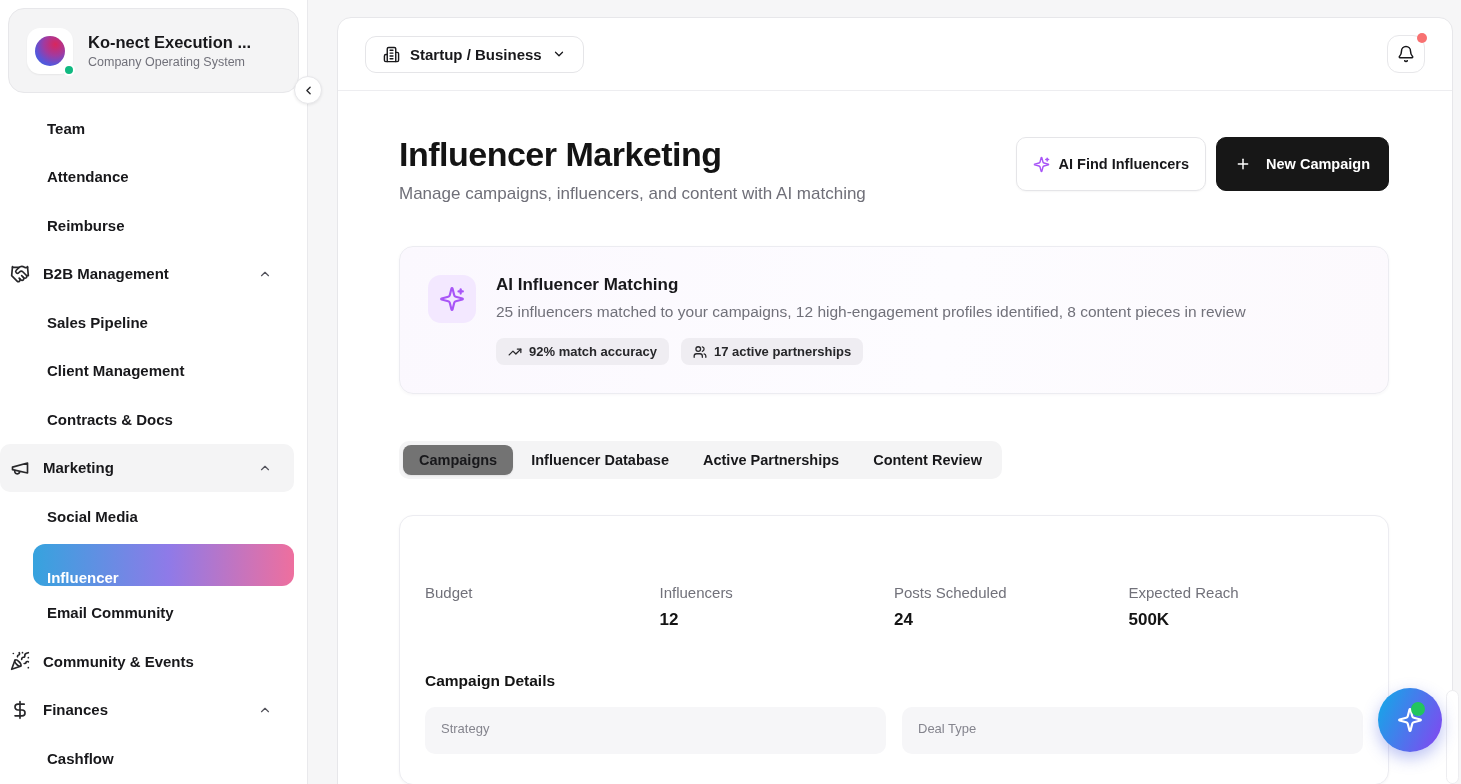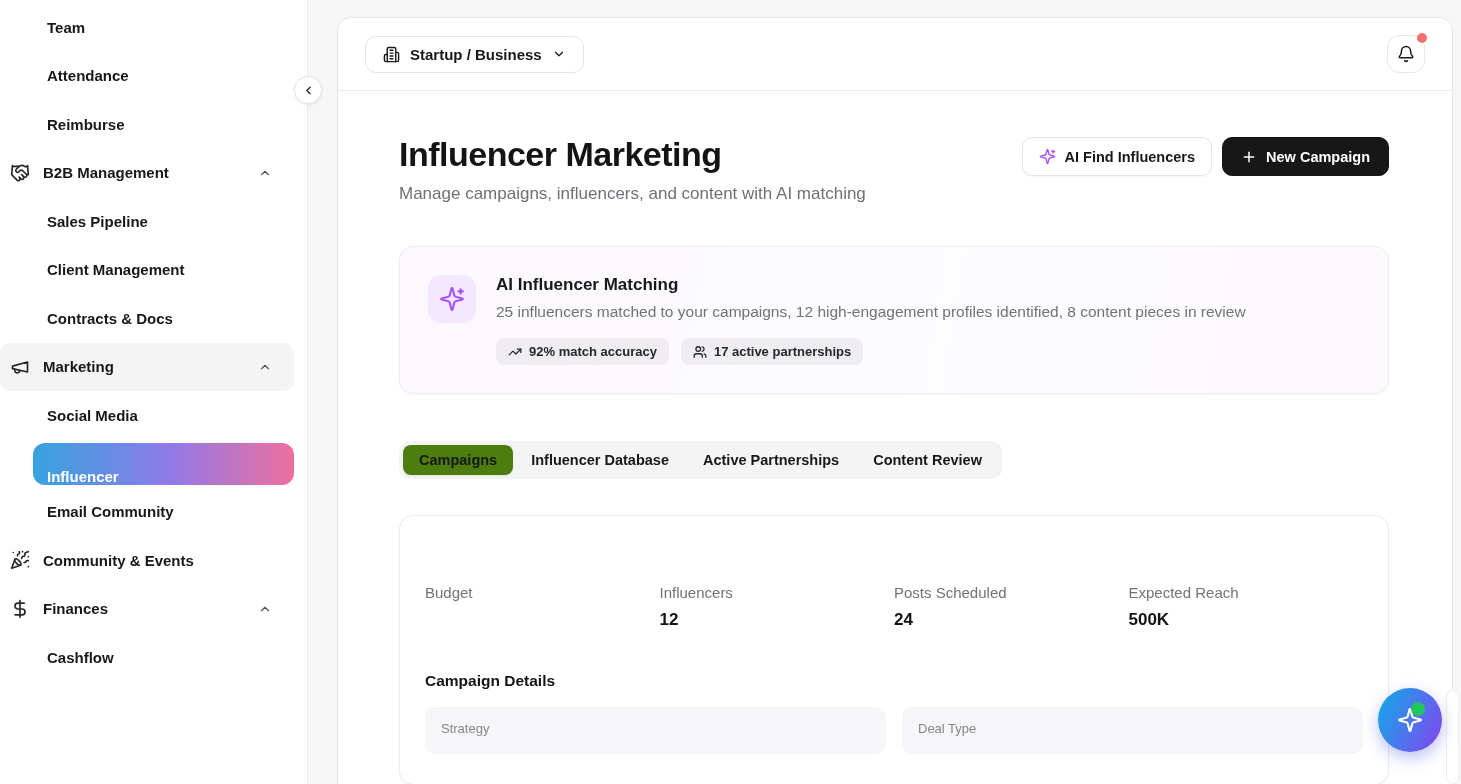--- a/index.html
+++ b/index.html
@@ -94,22 +94,22 @@
   .page-title { font-size:34px; font-weight:800; letter-spacing:-0.5px; color:#141414; }
   .page-sub { font-size:17px; color:#6f6f78; margin-top:10px; }
   .head-actions { display:flex; gap:10px; margin-top:2px; }
   .btn-outline {
     display:flex; align-items:center; gap:9px; background:#fff;
     border:1px solid #e5e5e8; border-radius:10px; padding:10px 16px;
     font-size:14.5px; font-weight:600; color:#18181b; cursor:pointer;
     box-shadow:0 1px 2px rgba(0,0,0,.04);
   }
   .btn-dark {
-    display:flex; align-items:center; gap:9px; background:#171717;
-    border:1px solid #171717; border-radius:10px; padding:10px 18px;
+    display:flex; align-items:center; gap:15px; background:#171717;
+    border:1px solid #171717; border-radius:10px; padding:18px 18px;
     font-size:14.5px; font-weight:600; color:#ffffff; cursor:pointer;
   }
 
   
   .ai-card {
     margin-top:42px; border:1px solid #ececf1; border-radius:14px;
     background:linear-gradient(100deg,#fbf8fe 0%,#fdfcff 55%,#fcf9fd 100%);
     box-shadow:0 1px 3px rgba(40,20,80,.04);
     padding:28px; display:flex; gap:20px;
   }
@@ -128,21 +128,21 @@
 
   
   .tabs {
     margin-top:47px; display:inline-flex; align-items:center;
     background:#f4f4f5; border-radius:10px; padding:4px; gap:2px;
   }
   .tab {
     padding:7px 16px; font-size:14.5px; font-weight:600; color:#18181b;
     border-radius:8px; cursor:pointer; white-space:nowrap;
   }
-  .tab.active { background:#4d7c0f; box-shadow:0 1px 2px rgba(0,0,0,.08); }
+  .tab.active { background:#737373; box-shadow:0 1px 2px rgba(0,0,0,.08); }
 
   
   .campaign-card {
     margin-top:36px; border:1px solid #ececf1; border-radius:14px;
     background:#ffffff; box-shadow:0 1px 3px rgba(0,0,0,.04);
     padding:30px 25px 30px 25px;
   }
   .camp-head { display:flex; justify-content:space-between; align-items:flex-start; }
   .camp-name { font-size:17.5px; font-weight:700; color:#141414; }
   .camp-plan { font-size:15px; color:#71717a; margin-top:9px; }
@@ -171,20 +171,30 @@
   }
   .scroll-thumb {
     position:absolute; right:2px; top:690px; width:13px; height:94px;
     background:#ffffff; border:1px solid #ededf0; border-radius:7px;
   }
 </style>
 </head>
 <body>
 
 <div class="sidebar">
+  <div class="logo-card">
+    <div class="logo-icon">
+      <div class="logo-blob"></div>
+      <div class="logo-dot"></div>
+    </div>
+    <div>
+      <div class="logo-title">Ko-nect Execution ...</div>
+      <div class="logo-sub">Company Operating System</div>
+    </div>
+  </div>
 
   <div class="nav">
     <div class="nav-row nav-sub">
       <span>Team</span>
     </div>
     <div class="nav-row nav-sub">
       <span>Attendance</span>
     </div>
     <div class="nav-row nav-sub">
       <span>Reimburse</span>

